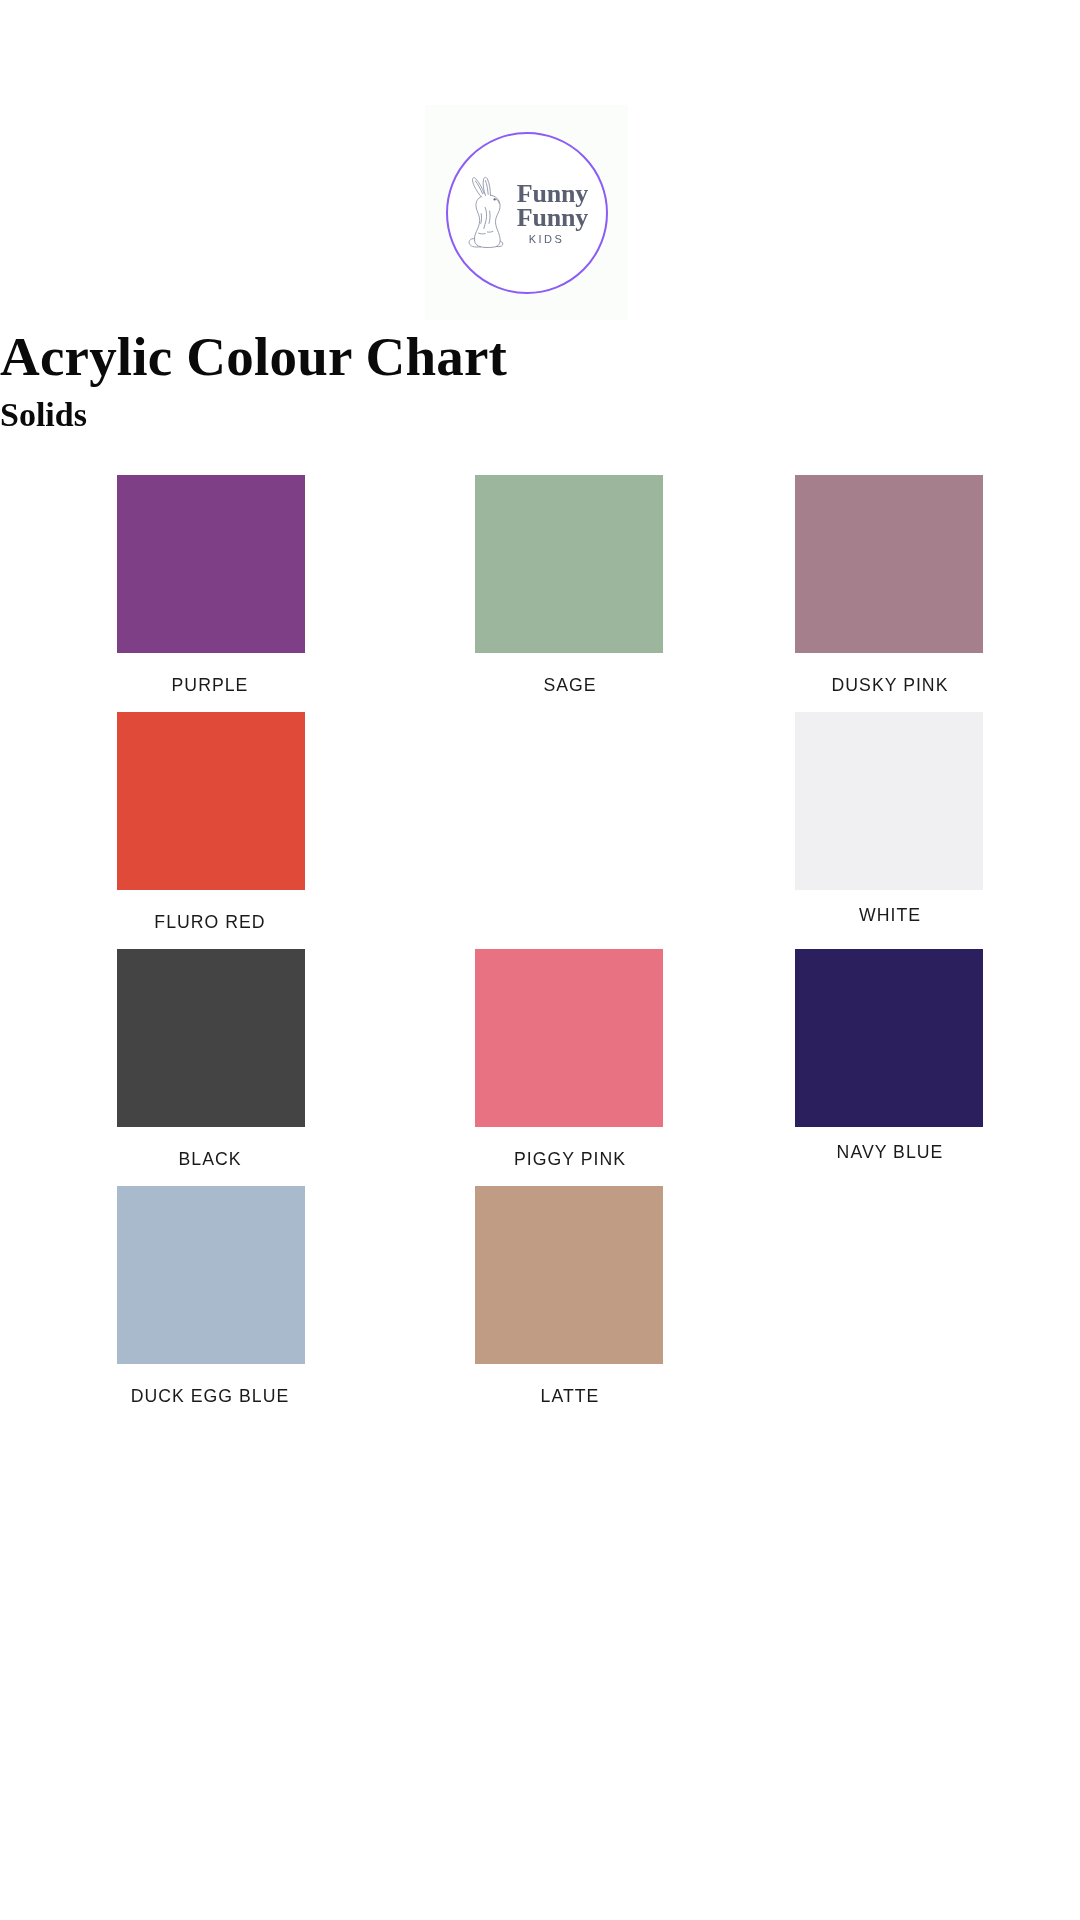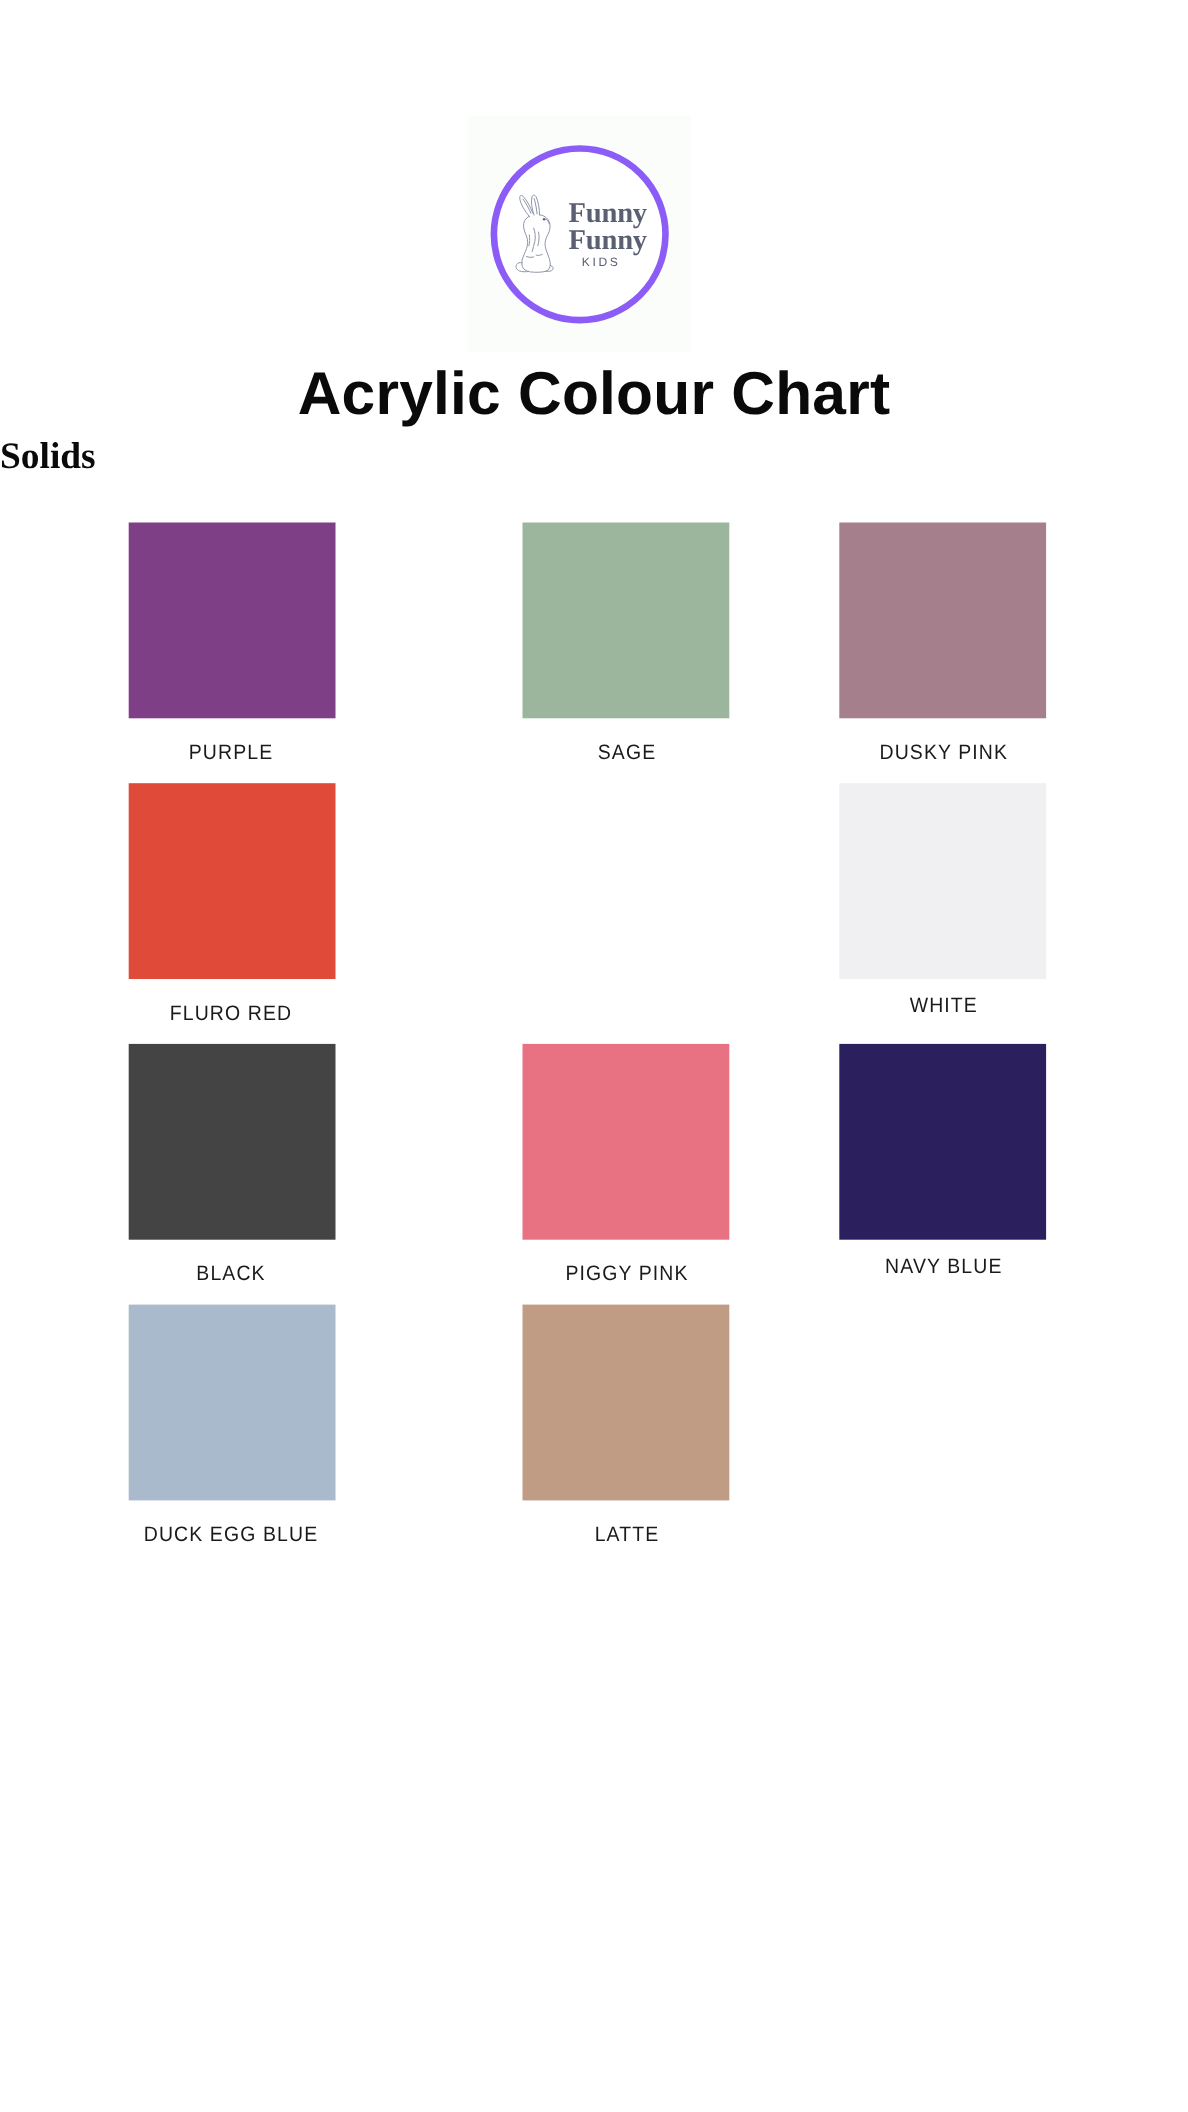--- a/index.html
+++ b/index.html
@@ -27,21 +27,21 @@
     background: #fbfdfb;
   }
   .logo-circle {
     position: absolute;
     left: 50%;
     top: 108px;
     transform: translate(-50%, -50%);
     width: 162px;
     height: 162px;
     border-radius: 50%;
-    border: 6px solid #8b5cf6;
+    border: 2px solid #8b5cf6;
     background: #ffffff;
     box-sizing: border-box;
   }
   .logo-inner {
     position: absolute;
     left: 0; top: 0;
     width: 100%; height: 100%;
     display: flex;
     align-items: center;
     justify-content: center;
@@ -75,22 +75,22 @@
     margin-top: 4px;
     margin-left: 12px;
   }
 
   
   .chart-title {
     position: absolute;
     left: 0;
     top: 325px;
     width: 1080px;
-    text-align: center;
-    font-family: Liberation Sans, sans-serif;
+    text-align: left;
+    font-family: Liberation Serif, serif;
     font-weight: bold;
     font-size: 55px;
     color: #0a0a0a;
     letter-spacing: 0.2px;
   }
   .chart-subtitle {
     position: absolute;
     left: 0;
     top: 396px;
     width: 1080px;
@@ -111,21 +111,21 @@
     position: relative;
     height: 237px;
   }
   .cell {
     position: absolute;
     top: 0;
     width: 240px;
   }
   .cell.c0 { left: 90px; }
   .cell.c1 { left: 450px; }
-  .cell.c2 { left: 738px; }
+  .cell.c2 { left: 770px; }
 
   .swatch {
     width: 188px;
     height: 178px;
     margin-left: 27px;
   }
   .cell.c1 .swatch { margin-left: 25px; }
   .cell.c2 .swatch { margin-left: 25px; }
 
   .swatch-label {

